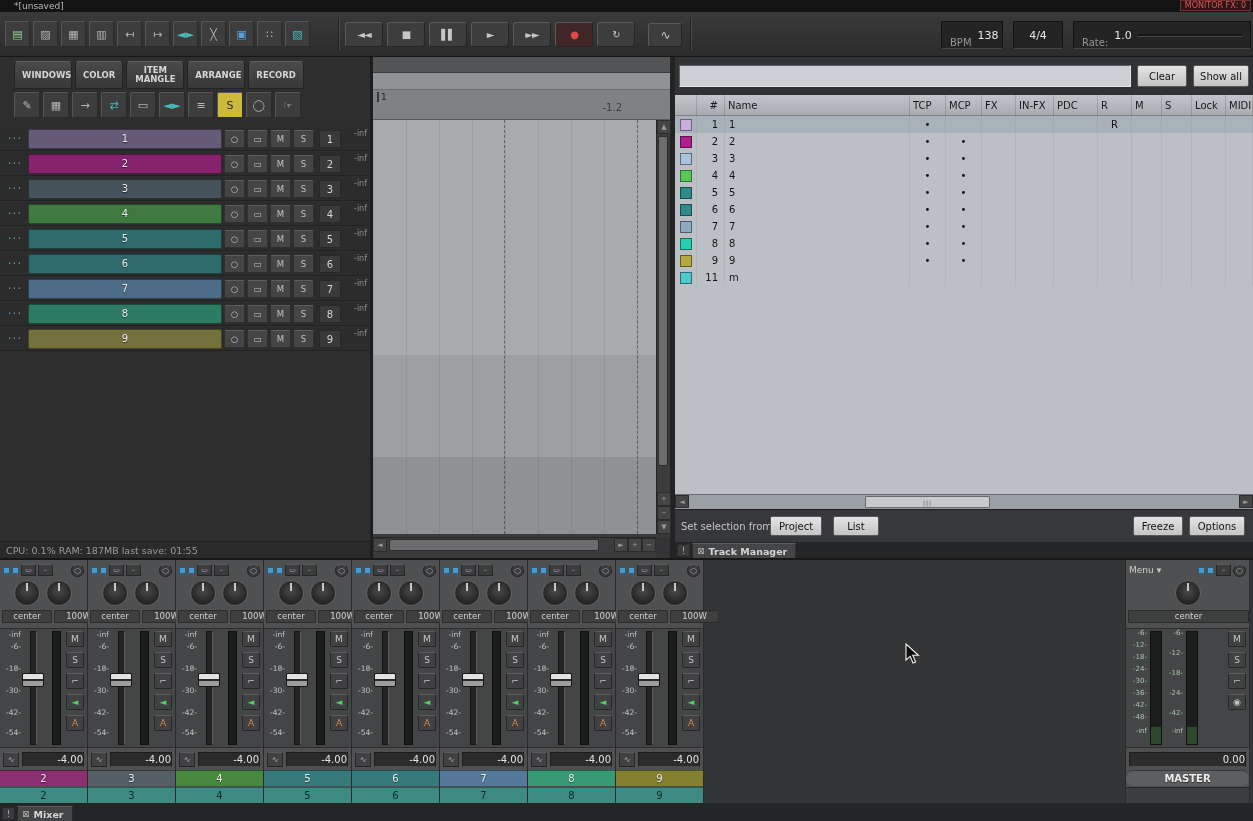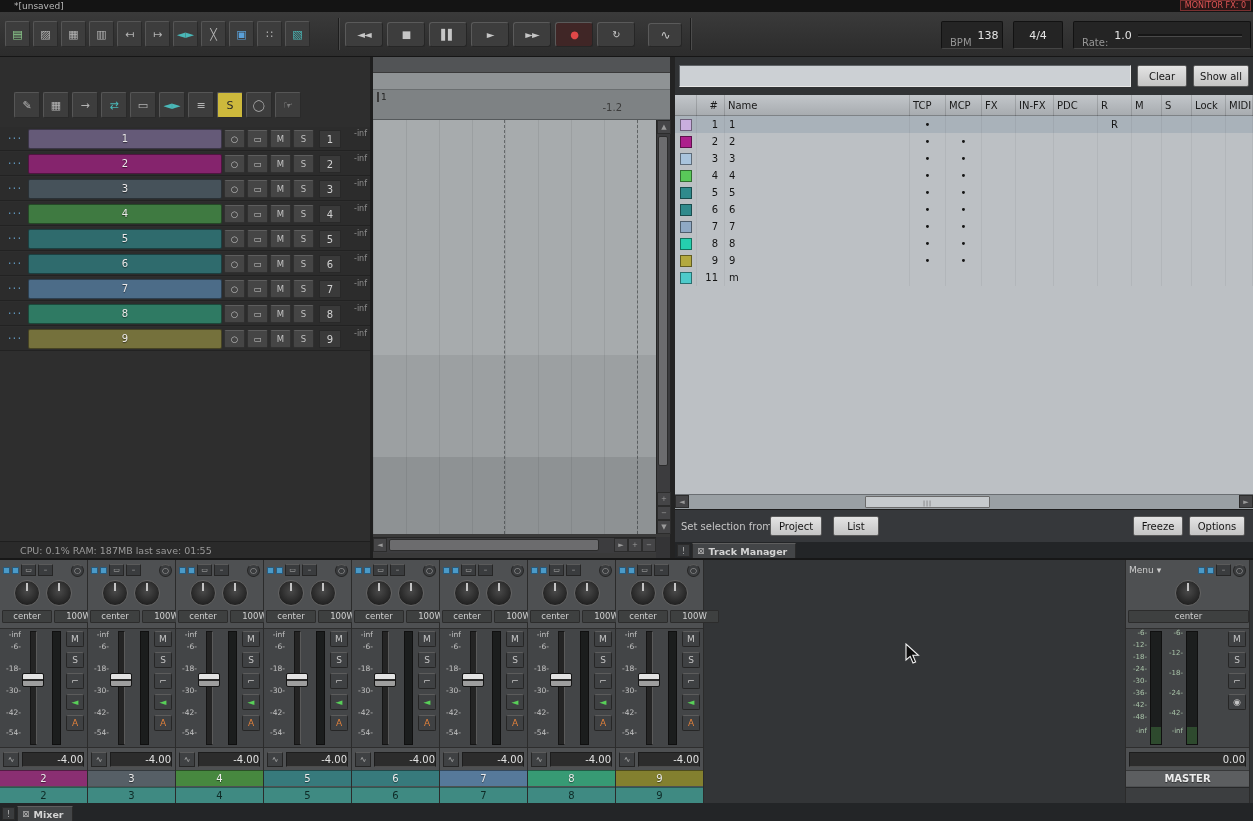--- a/index.html
+++ b/index.html
@@ -44,21 +44,21 @@
   #tool-row { position:absolute; left:14px; top:35px; display:flex; gap:3px; }
   .tool-icon2 { width:26px; height:26px; background:#3d3d3d; border:1px solid #2a2a2a; border-top-color:#565656; border-left-color:#565656; border-radius:2px; color:#b4b4b4; font-size:11px; display:flex; align-items:center; justify-content:center; }
   #track-list { position:absolute; left:0; top:70px; width:370px; }
   .track-row { height:24px; margin-bottom:1px; background:#2c2c2c; border-bottom:1px solid #222; display:flex; align-items:center; padding-left:2px; }
   .grip { width:26px; color:#5f93b8; font-size:12px; letter-spacing:1px; text-align:center; line-height:10px; }
   .tname { width:194px; height:20px; border-radius:2px; border:1px solid rgba(0,0,0,.4); display:flex; align-items:center; justify-content:center; }
   .tname span { color:#eceaea; font-size:10px; text-shadow:0 1px 1px rgba(0,0,0,.5); }
   .tbtn { width:21px; height:18px; margin-left:2px; background:#454545; border:1px solid #303030; border-top-color:#5e5e5e; border-radius:2px; color:#c2c2c2; font-size:8.5px; display:flex; align-items:center; justify-content:center; }
   .tnum { width:22px; height:18px; margin-left:5px; background:#3a3a3a; border:1px solid #282828; color:#d2d2d2; font-size:10px; text-align:center; line-height:17px; }
   .tvol { width:26px; font-size:8px; color:#8e8e8e; align-self:flex-start; margin-top:2px; text-align:right; }
-  #cpu-status { position:absolute; left:0; bottom:0; width:370px; height:17px; border-top:1px solid #1e1e1e; background:#2a2a2a; color:#9a9a9a; font-size:9.5px; display:flex; align-items:center; padding-left:20px; }
+  #cpu-status { position:absolute; left:0; bottom:0; width:370px; height:17px; border-top:1px solid #1e1e1e; background:#2a2a2a; color:#9a9a9a; font-size:9.5px; display:flex; align-items:center; padding-left:6px; }
 
   
   #arrange { position:absolute; left:373px; top:57px; width:297px; height:501px; background:#3a3a3a; }
   #arr-bar1 { position:absolute; left:0; top:0; width:297px; height:16px; background:#525456; border-bottom:1px solid #3a3a3a; }
   #arr-bar2 { position:absolute; left:0; top:16px; width:297px; height:17px; background:#8f9395; border-bottom:1px solid #6a6e70; }
   #ruler { position:absolute; left:0; top:33px; width:297px; height:30px; background:#7e8284; border-bottom:1px solid #55595b; }
   #ruler .marker { position:absolute; left:4px; top:2px; font-size:9px; color:#242424; border-left:2px solid #3a3a3a; padding-left:2px; }
   #ruler .rlabel { position:absolute; right:48px; top:12px; font-size:10px; color:#3c3c3c; }
   #grid { position:absolute; left:0; top:63px; width:283px; height:414px; background:
       repeating-linear-gradient(90deg, rgba(0,0,0,0.07) 0 1px, transparent 1px 33px),
@@ -138,21 +138,21 @@
   .num-row span { color:#0e2a26; font-size:10px; }
   
   #master { position:absolute; left:1125px; top:0; width:125px; height:243px; background:#4e5052; border-left:1px solid #2b2b2b; border-right:1px solid #2b2b2b; }
   #master .menu-label { display:flex; gap:3px; align-items:center; color:#cccccc; font-size:9px; }
   #master .knob { left:49px; }
   #master .pan-label { width:121px; }
   .mscale1 span { color:#a9c4a9; font-size:7px; }
   .mscale2 { left:38px; width:20px; }
   .mscale2 span { color:#a9c4a9; font-size:7px; }
   .mmeter { position:absolute; top:2px; bottom:2px; width:12px; background:linear-gradient(#1c1e1e 0 85%, #2e4a2e 85% 100%); border:1px solid #101010; }
-  #master .name-row { background:#5c5e60; }
+  #master .name-row { background:#5c5e60;border-radius:7px; }
   #master .name-row span { font-weight:bold; }
   #master .num-row { background:#3c3e40; }
   #mixer-tabbar { position:absolute; left:0; top:803px; width:1253px; height:18px; }
 
   
   #cursor { position:absolute; left:903px; top:643px; pointer-events:none; }
 </style>
 </head>
 <body>
 
@@ -213,20 +213,32 @@
     <span class="tb-value">4/4</span>
   </div>
   <div id="rate-box" class="tb-box">
     <span class="tb-label">Rate:</span>
     <span class="tb-value">1.0</span>
     <span class="rate-groove"></span>
   </div>
 </div>
 
 <div id="left-panel">
+  <div id="panel-tabs">
+
+      <button class="ptab">WINDOWS</button>
+
+      <button class="ptab">COLOR</button>
+
+      <button class="ptab">ITEM MANGLE</button>
+
+      <button class="ptab">ARRANGE</button>
+
+      <button class="ptab">RECORD</button>
+    </div>
   <div id="tool-row">
 
       <button class="tool-icon2">✎</button>
 
       <button class="tool-icon2">▦</button>
 
       <button class="tool-icon2">→</button>
 
       <button class="tool-icon2" style="color: rgb(74, 184, 184);">⇄</button>
 

